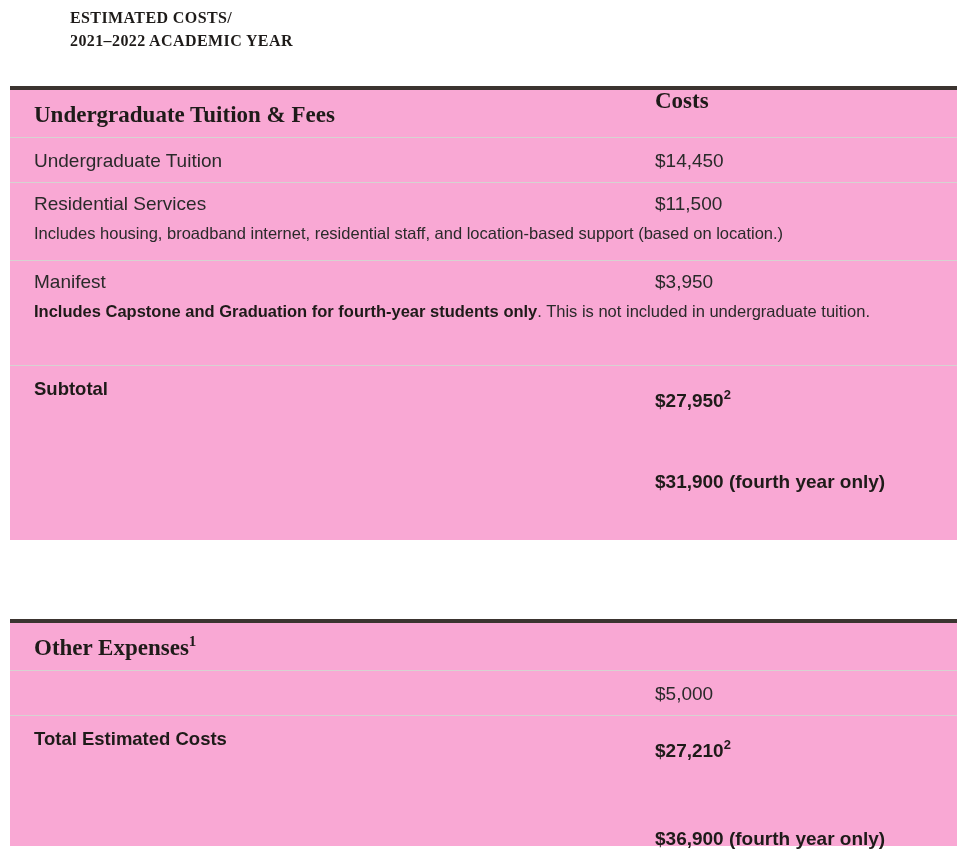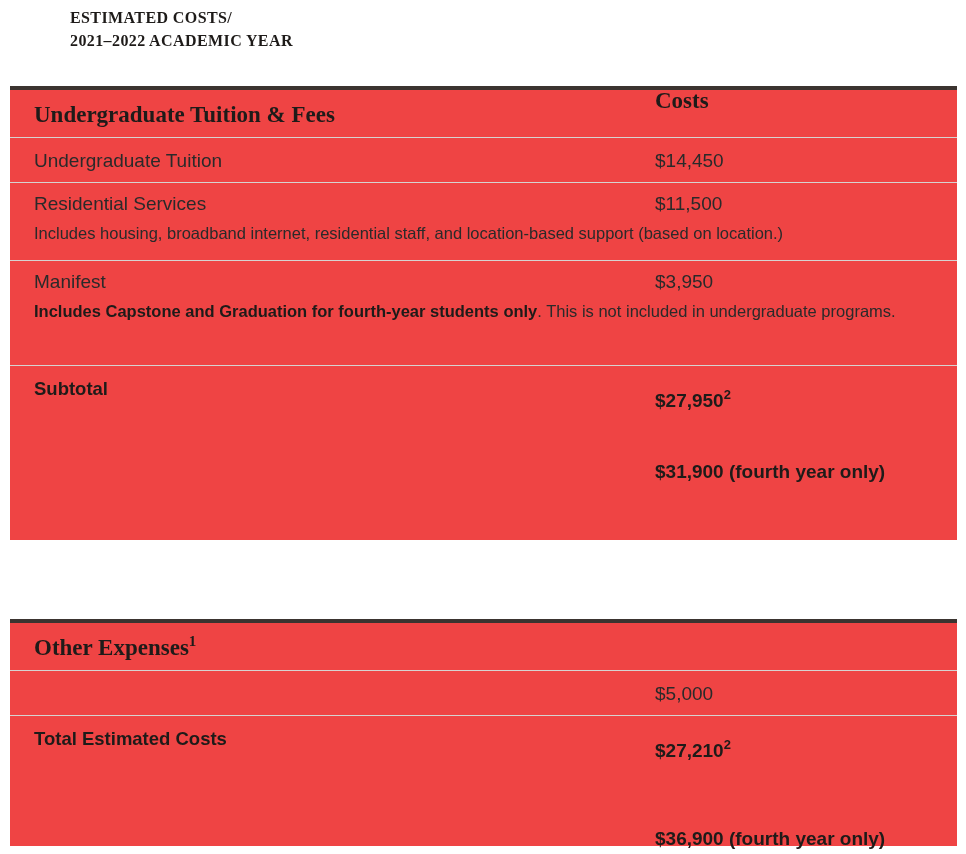--- a/index.html
+++ b/index.html
@@ -25,21 +25,21 @@
     line-height: 23px;
     letter-spacing: 0.4px;
     color: #1e1b19;
     text-transform: uppercase;
     margin-left: 48px;
   }
   .cost-table {
     position: absolute;
     left: 10px;
     width: 947px;
-    background: #ef4444;
+    background: #f9a8d4;
     border-top: 4px solid #3b3430;
   }
   .table-1 { top: 86px; }
   .table-2 { top: 619px; }
   .row {
     position: relative;
     border-bottom: 1px solid #d6d3d1;
     padding-left: 24px;
     box-sizing: border-box;
   }
@@ -101,21 +101,21 @@
   .total-row .value2 {
     position: absolute;
     left: 645px;
     font-weight: bold;
     font-size: 19px;
     line-height: 22px;
     color: #1e1b19;
     white-space: nowrap;
   }
   .subtotal-row { height: 174px; }
-  .subtotal-row .value2 { top: 95px; }
+  .subtotal-row .value2 { top: 105px; }
   .grand-row { height: 130px; }
   .grand-row .value2 { top: 112px; }
   sup {
     font-size: 13px;
     line-height: 0;
     vertical-align: 8px;
   }
   .header-row sup {
     font-size: 15px;
     vertical-align: 9px;
@@ -143,21 +143,21 @@
 
   <div class="row desc-row">
     <span class="label">Residential Services</span>
     <span class="value">$11,500</span>
     <div class="desc">Includes housing, broadband internet, residential staff, and location-based support (based on location.)</div>
   </div>
 
   <div class="row desc-row tall">
     <span class="label">Manifest</span>
     <span class="value">$3,950</span>
-    <div class="desc"><b>Includes Capstone and Graduation for fourth-year students only</b><span>. This is not included in undergraduate programs.</span></div>
+    <div class="desc"><b>Includes Capstone and Graduation for fourth-year students only</b><span>. This is not included in undergraduate tuition.</span></div>
   </div>
 
   <div class="row total-row subtotal-row">
     <span class="label">Subtotal</span>
     <span class="value"><span>$27,950</span><sup>2</sup></span>
     <span class="value2">$31,900 (fourth year only)</span>
   </div>
 </div>
 
 <div class="cost-table table-2">

